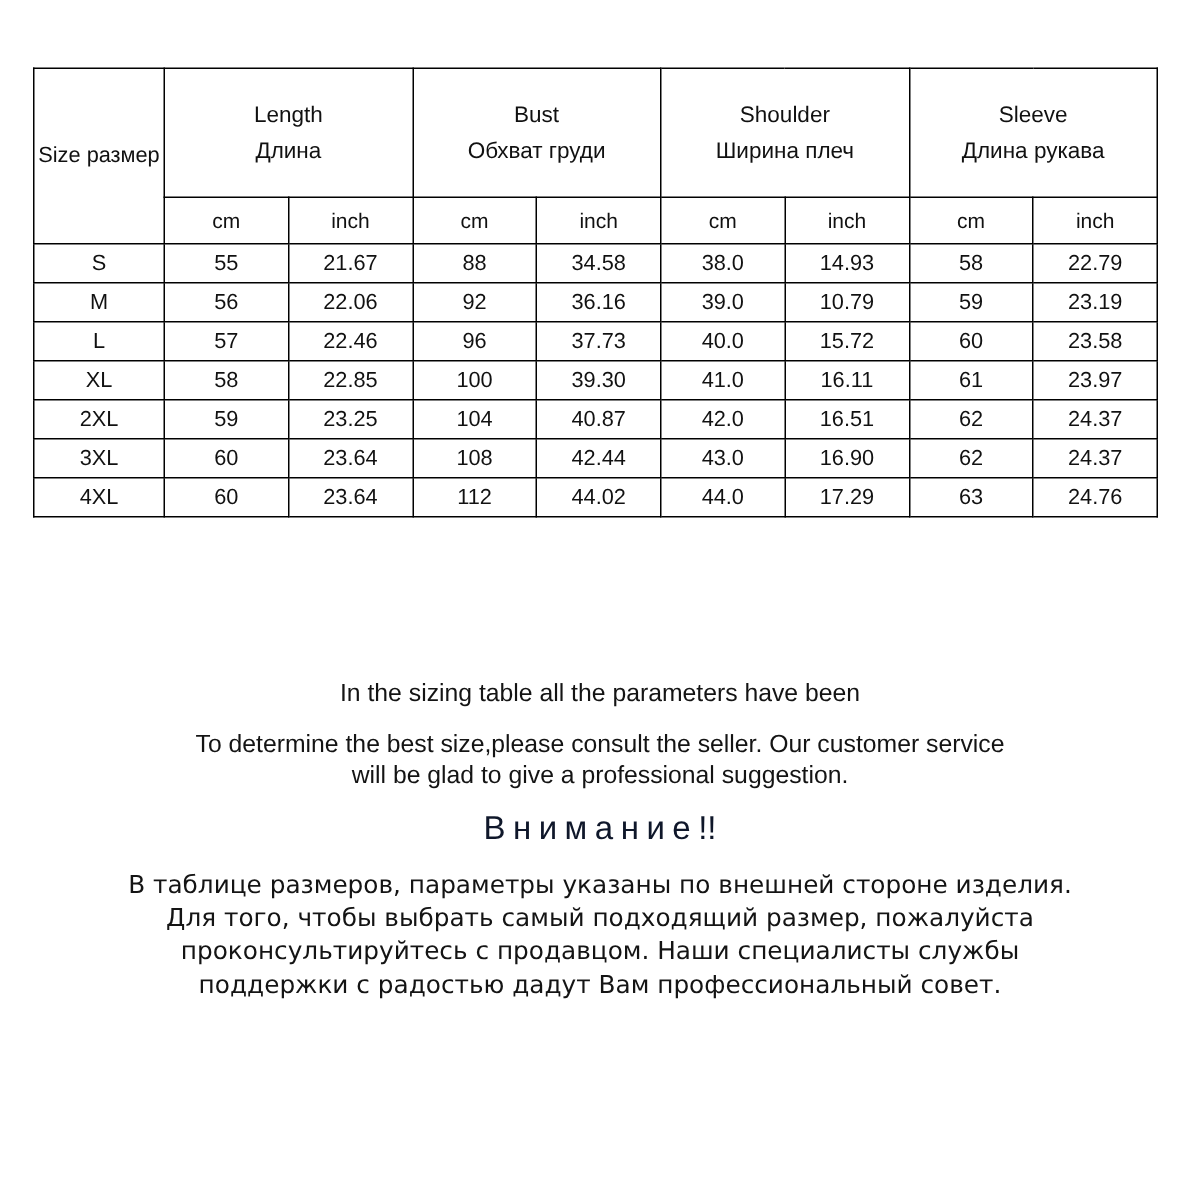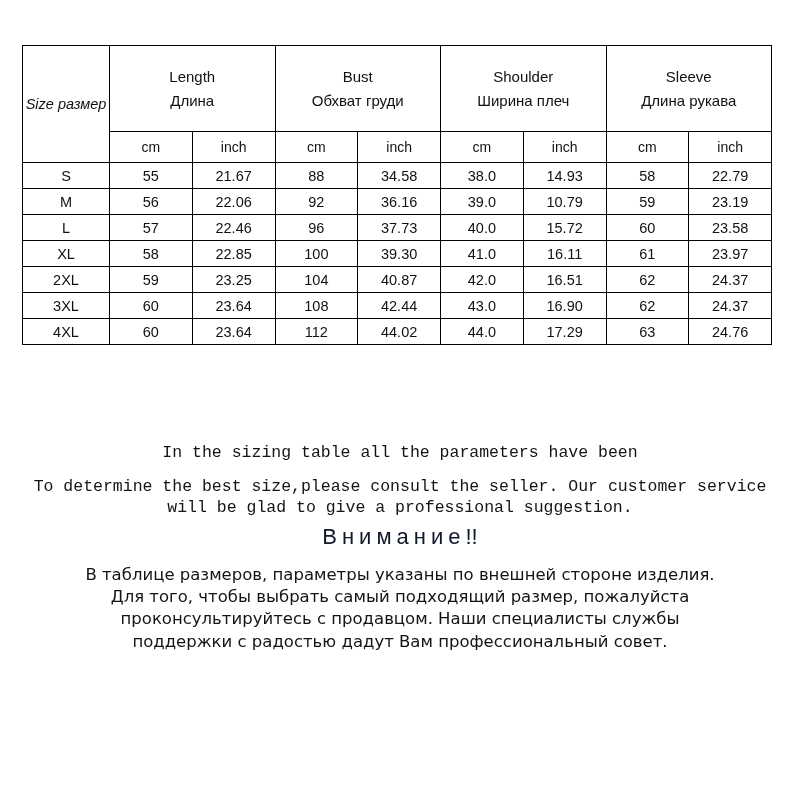--- a/index.html
+++ b/index.html
@@ -47,21 +47,20 @@
     height: 85px;
     font-size: 15px;
     line-height: 1.55;
   }
   .hdr-group .en { display: block; }
   .hdr-group .ru { display: block; }
 
   .hdr-size {
     font-size: 14.5px;
     line-height: 2.1;
-    font-style: italic;
   }
   .hdr-unit {
     height: 30px;
     font-size: 14px;
   }
   .body-row td {
     height: 25px;
     font-size: 14.5px;
   }
 
@@ -76,25 +75,25 @@
   .attn-en {
     color: #ee1111;
     font-family: "Liberation Sans", sans-serif;
     font-size: 27px;
     line-height: 1.1;
     font-weight: normal;
     margin: 0 0 16px 0;
     letter-spacing: 0.2px;
   }
   .para-en {
-    font-family: Liberation Mono, monospace;
+    font-family: Liberation Sans, sans-serif;
     font-size: 16.5px;
     line-height: 1.28;
     color: #141414;
-    margin: 2px;
+    margin: 12px;
     font-stretch: condensed;
   }
   .para-en.block2 {
     margin-top: 13px;
   }
   .attn-ru {
     color: #0f172a;
     font-family: "Liberation Sans", sans-serif;
     font-size: 22px;
     letter-spacing: 5px;

